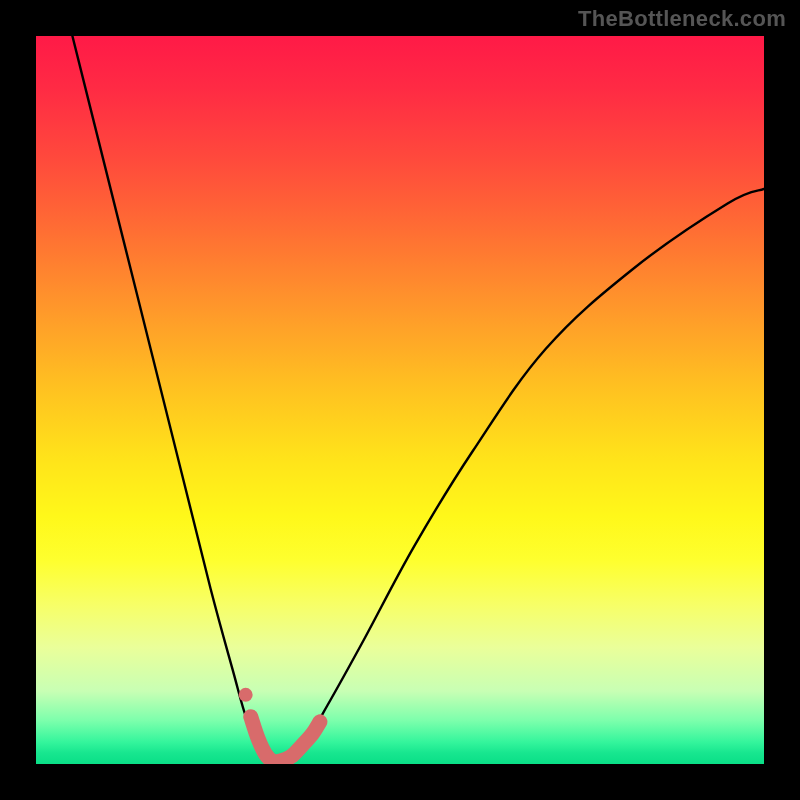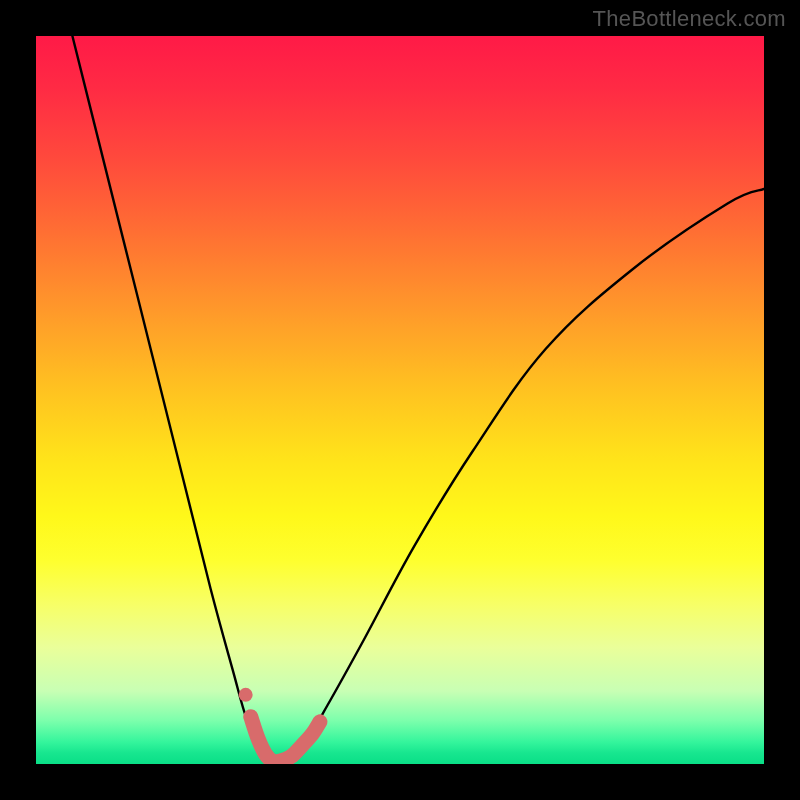--- a/index.html
+++ b/index.html
@@ -55,21 +55,21 @@
     inset: 0;
     width: 100%;
     height: 100%;
   }
   .watermark {
     position: absolute;
     top: 6px;
     right: 14px;
     color: #555;
     font-size: 22px;
-    font-weight: 400;
+    font-weight: 700;
     letter-spacing: 0.3px;
     user-select: none;
   }
 </style>
 </head>
 <body>
 
 <div class="frame">
 
   <div class="watermark">TheBottleneck.com</div>

